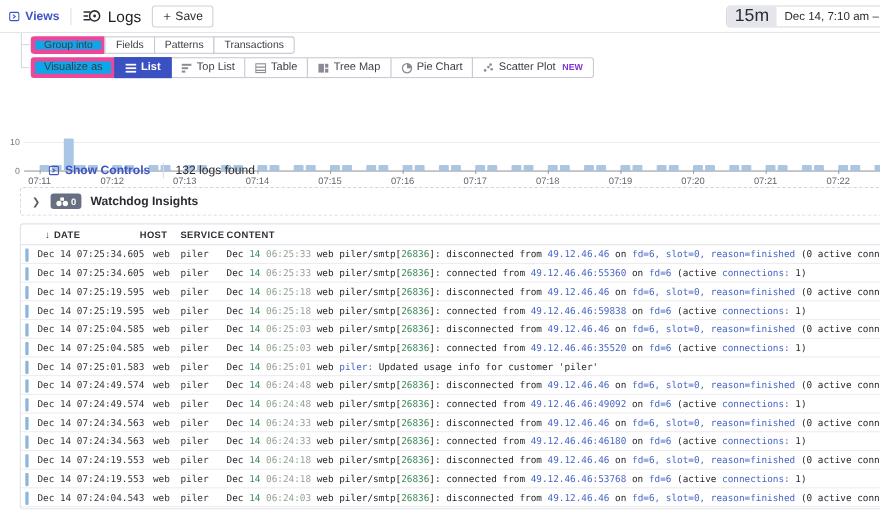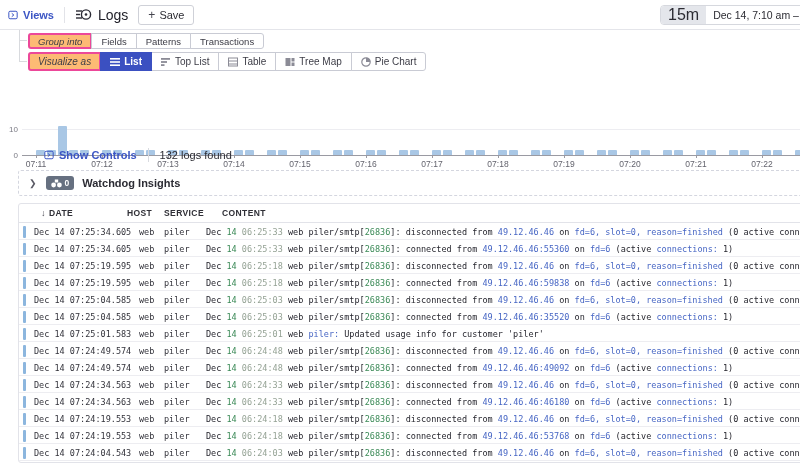--- a/index.html
+++ b/index.html
@@ -22,22 +22,22 @@
   .timetext { font-size:10.5px; color:#2c2c33; padding-left:7px; white-space:nowrap; cursor:pointer; }
 
   
   .conn-v { position:absolute; left:19px; top:30px; height:31px; width:1px; background:#d8dade; }
   .conn-h { position:absolute; left:19px; width:8px; height:1px; background:#d8dade; }
 
   
   .chiprow { position:absolute; left:28px; display:flex; align-items:stretch; }
   .chiprow.grp { top:33px; }
   .chiprow.viz { top:52px; }
-  .chip-label { background:#fdba74; border:2px solid #ec4899; color:#3c3c46;
-    border-radius:3px 0 0 3px; display:flex; align-items:center; padding:0 8px;font-style:italic; }
+  .chip-label { background:#0ea5e9; border:4px solid #ec4899; color:#3c3c46;
+    border-radius:3px 0 0 3px; display:flex; align-items:center; padding:0 8px; }
   .grp .chip-label, .grp .opt { font-size:9.5px; height:16px; }
   .viz .chip-label, .viz .opt { font-size:10px; height:19px; }
   .opt { background:#fff; border:1px solid #c9cbd4; margin-left:-1px; color:#3c3c46;
     display:flex; align-items:center; gap:4px; padding:0 9px; cursor:pointer; white-space:nowrap; }
   .opt:last-child { border-radius:0 3px 3px 0; }
   .opt.sel { background:#3b50c1; border-color:#3b50c1; color:#fff; font-weight:700; z-index:1; }
   .newbadge { color:#7d33d4; font-weight:700; font-size:8px; margin-left:2px; }
   .vicon { width:10px; height:10px; display:inline-block; }
 
   
@@ -69,21 +69,21 @@
   
   .ltable { position:absolute; left:18px; top:203px; width:792px; height:260px;
     border:1px solid #e2e3e9; border-radius:3px; background:#fff; overflow:hidden; }
   .lhead { position:relative; height:19px; border-bottom:1px solid #e2e3e9;
     font-size:8.5px; font-weight:700; color:#2f2f36; letter-spacing:.4px; }
   .lhead span { position:absolute; top:4px; }
   .h-sort { left:22px; font-size:9px; color:#44444e; cursor:pointer; }
   .h-date { left:30px; }
   .h-host { left:108px;text-align:center; }
   .h-svc  { left:145px; }
-  .h-cont { left:203px;text-align:center; }
+  .h-cont { left:187px;text-align:center; }
   .lrow { position:relative; height:17px; border-bottom:1px solid #ededf1;
     font-family:"DejaVu Sans Mono", monospace; font-size:8.5px; white-space:pre; cursor:pointer; }
   .ltick { position:absolute; left:4px; top:2.5px; width:3px; height:12px; background:#8cb6de; border-radius:1px; }
   .c-date { position:absolute; left:15px; top:3.5px; color:#33333b; }
   .c-host { position:absolute; left:120px; top:3.5px; color:#33333b; }
   .c-svc  { position:absolute; left:145px; top:3.5px; color:#33333b; }
   .c-content { position:absolute; left:187px; right:2px; top:3.5px; overflow:hidden; }
   .tk-p { color:#26262e; } .tk-g { color:#3b8a57; } .tk-t { color:#94a294; } .tk-b { color:#4766c4; }
 </style>
 </head>
@@ -160,20 +160,30 @@
         <rect x="6.5" y="5.5" width="3" height="3.5" fill="#8b8b96"></rect>
       </svg>
     <span>Tree Map</span>
   </div>
   <div class="opt">
     <svg class="vicon" viewBox="0 0 10 10">
         <circle cx="5" cy="5" r="4.2" fill="none" stroke="#8b8b96" stroke-width="1.2"></circle>
         <path d="M5 5 L5 0.8 A4.2 4.2 0 0 1 9.2 5 Z" fill="#8b8b96"></path>
       </svg>
     <span>Pie Chart</span>
+  </div>
+  <div class="opt">
+    <svg class="vicon" viewBox="0 0 10 10">
+        <circle cx="2" cy="7" r="1.2" fill="#8b8b96"></circle>
+        <circle cx="5" cy="4" r="1.2" fill="#8b8b96"></circle>
+        <circle cx="8" cy="6" r="1.2" fill="#8b8b96"></circle>
+        <circle cx="7" cy="1.8" r="1.2" fill="#8b8b96"></circle>
+      </svg>
+    <span>Scatter Plot</span>
+    <span class="newbadge">NEW</span>
   </div>
 </div>
 
 <div class="chart">
   <div class="grid10"></div>
   <div class="ylab" style="left:4px; top:3px;">10</div>
   <div class="ylab" style="left:4px; top:29px;">0</div>
   <div class="plotarea">
       <div class="hbar" style="left: 36px; height: 5.2px;"></div>
       <div class="hbar" style="left: 47px; height: 5.2px;"></div>

